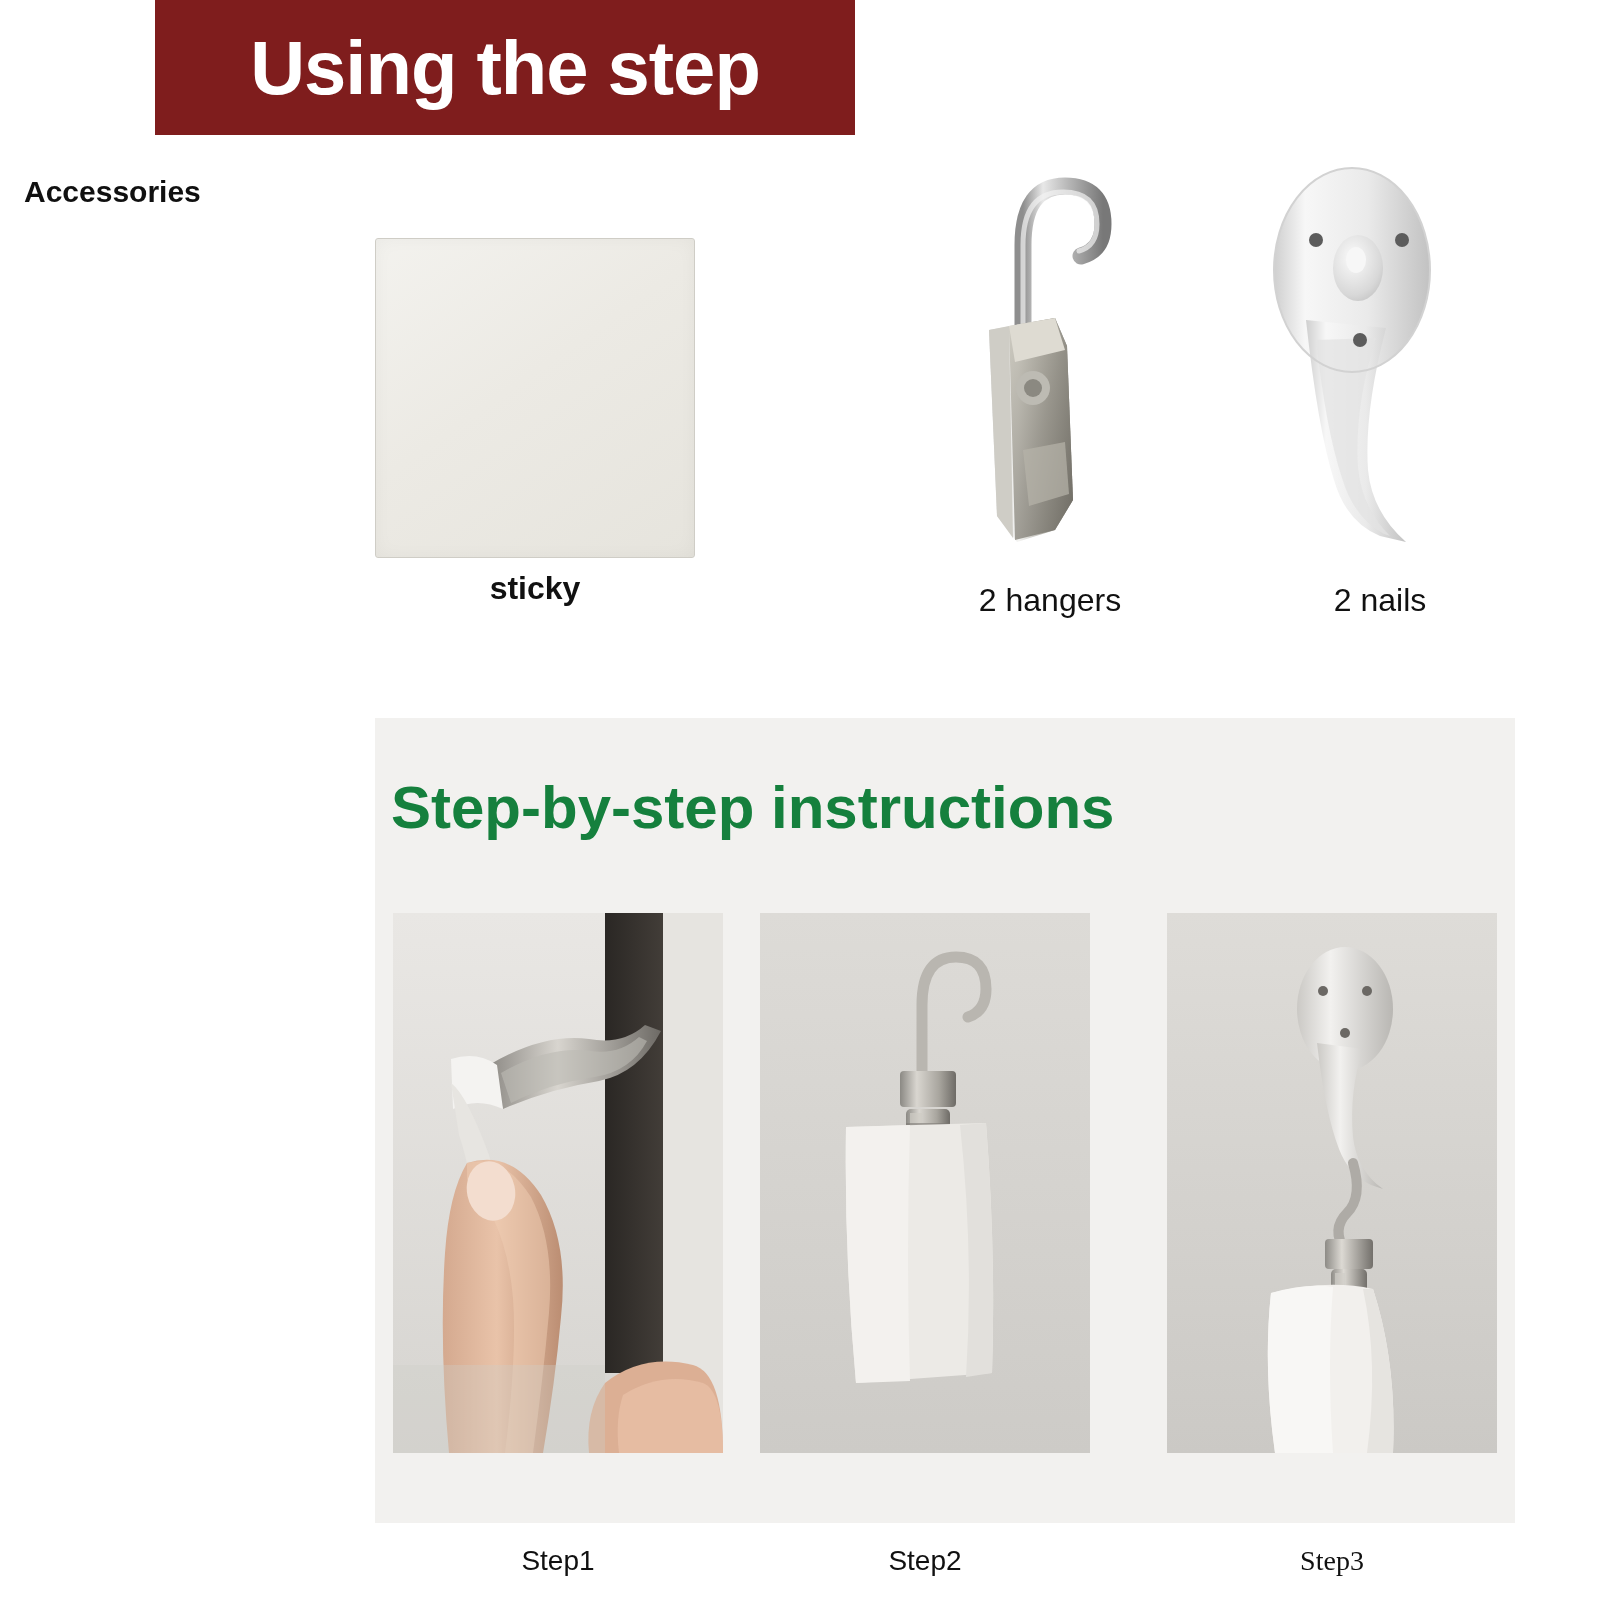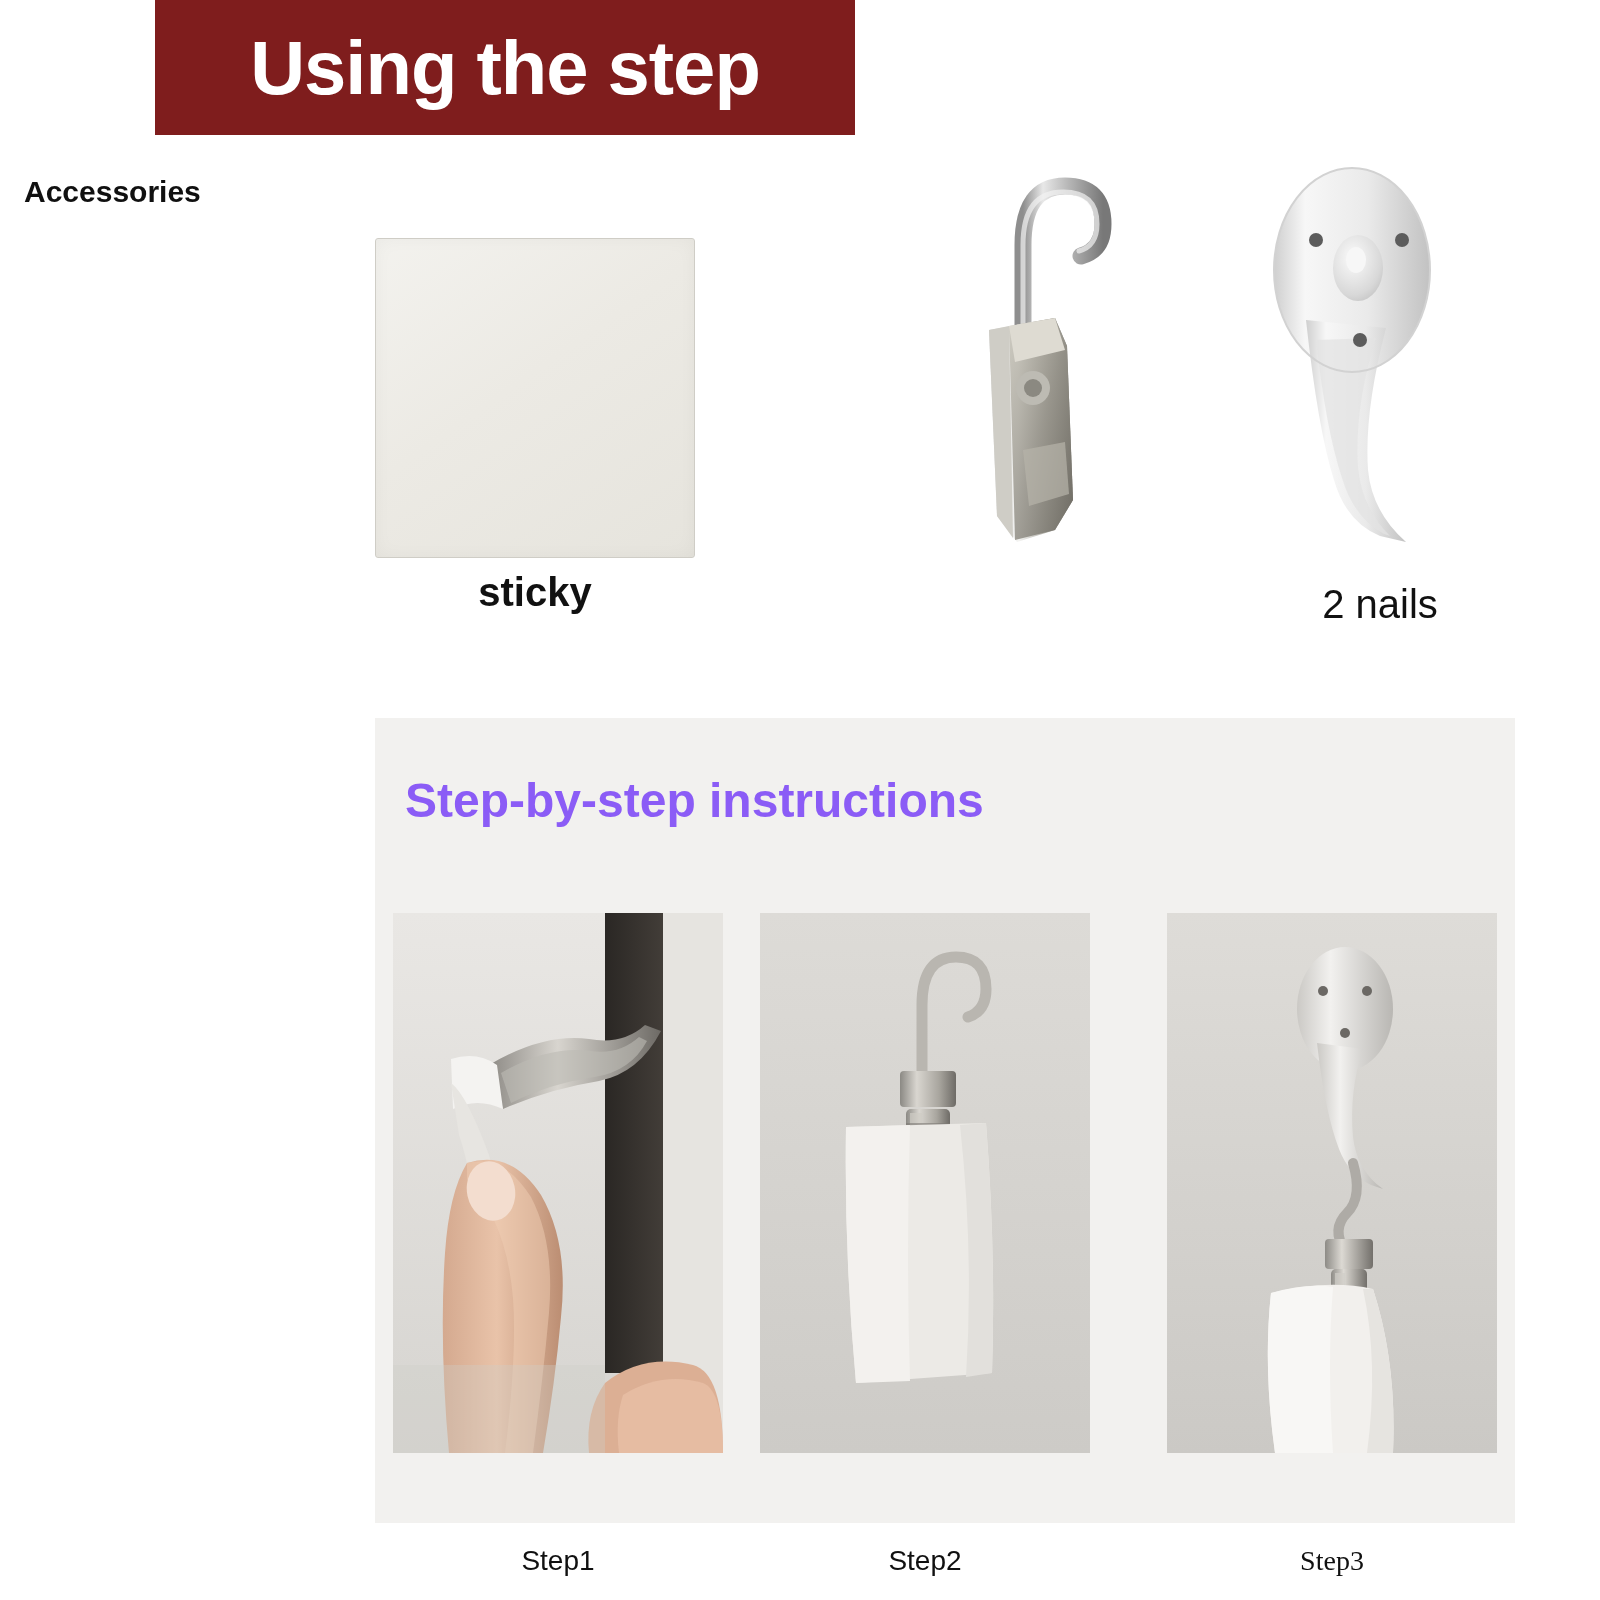--- a/index.html
+++ b/index.html
@@ -46,21 +46,21 @@
     font-weight: 600;
     color: #101010;
   }
 
   
   .acc-item {
     position: absolute;
     text-align: center;
   }
   .acc-caption {
-    font-size: 40px;
+    font-size: 32px;
     color: #111111;
     margin-top: 12px;
     white-space: nowrap;
   }
   .acc-caption.bold { font-weight: bold; }
 
   
   #acc-sticky { left: 370px; top: 238px; width: 330px; }
   .sticky-pad {
     width: 318px;
@@ -84,25 +84,25 @@
   .steps-panel {
     position: absolute;
     left: 375px;
     top: 718px;
     width: 1140px;
     height: 805px;
     background: #f2f1ef;
   }
   .steps-heading {
     position: absolute;
-    left: 30px;
+    left: 16px;
     top: 55px;
-    font-size: 48px;
+    font-size: 60px;
     font-weight: 600;
-    color: #8b5cf6;
+    color: #15803d;
     white-space: nowrap;
   }
   .step-cell {
     position: absolute;
     top: 195px;
     width: 330px;
     height: 540px;
     overflow: hidden;
     background: #d9d9d9;
   }
@@ -169,20 +169,21 @@
       <path d="M104 176 L150 168 L162 196 L168 350 L150 380 L110 390 Z" fill="url(#metal3)" opacity="0.85"></path>
 
       <path d="M104 176 L150 168 L160 200 L110 212 Z" fill="#dedbd2"></path>
 
       <circle cx="128" cy="238" r="17" fill="#bdbbb3"></circle>
       <circle cx="128" cy="238" r="9" fill="#8b8981"></circle>
 
       <path d="M118 300 L160 292 L164 344 L124 356 Z" fill="#b6b3aa" opacity="0.7"></path>
     </svg>
   </div>
+  <div class="acc-caption">2 hangers</div>
 </div>
 
 <div class="acc-item" id="acc-nails">
   <div class="nail-wrap">
     <svg width="300" height="420" viewBox="0 0 300 420">
       <defs>
         <linearGradient id="plastic" x1="0" y1="0" x2="1" y2="0">
           <stop offset="0%" stop-color="#cfcfcf"></stop>
           <stop offset="20%" stop-color="#f7f7f7"></stop>
           <stop offset="60%" stop-color="#eaeaea"></stop>

